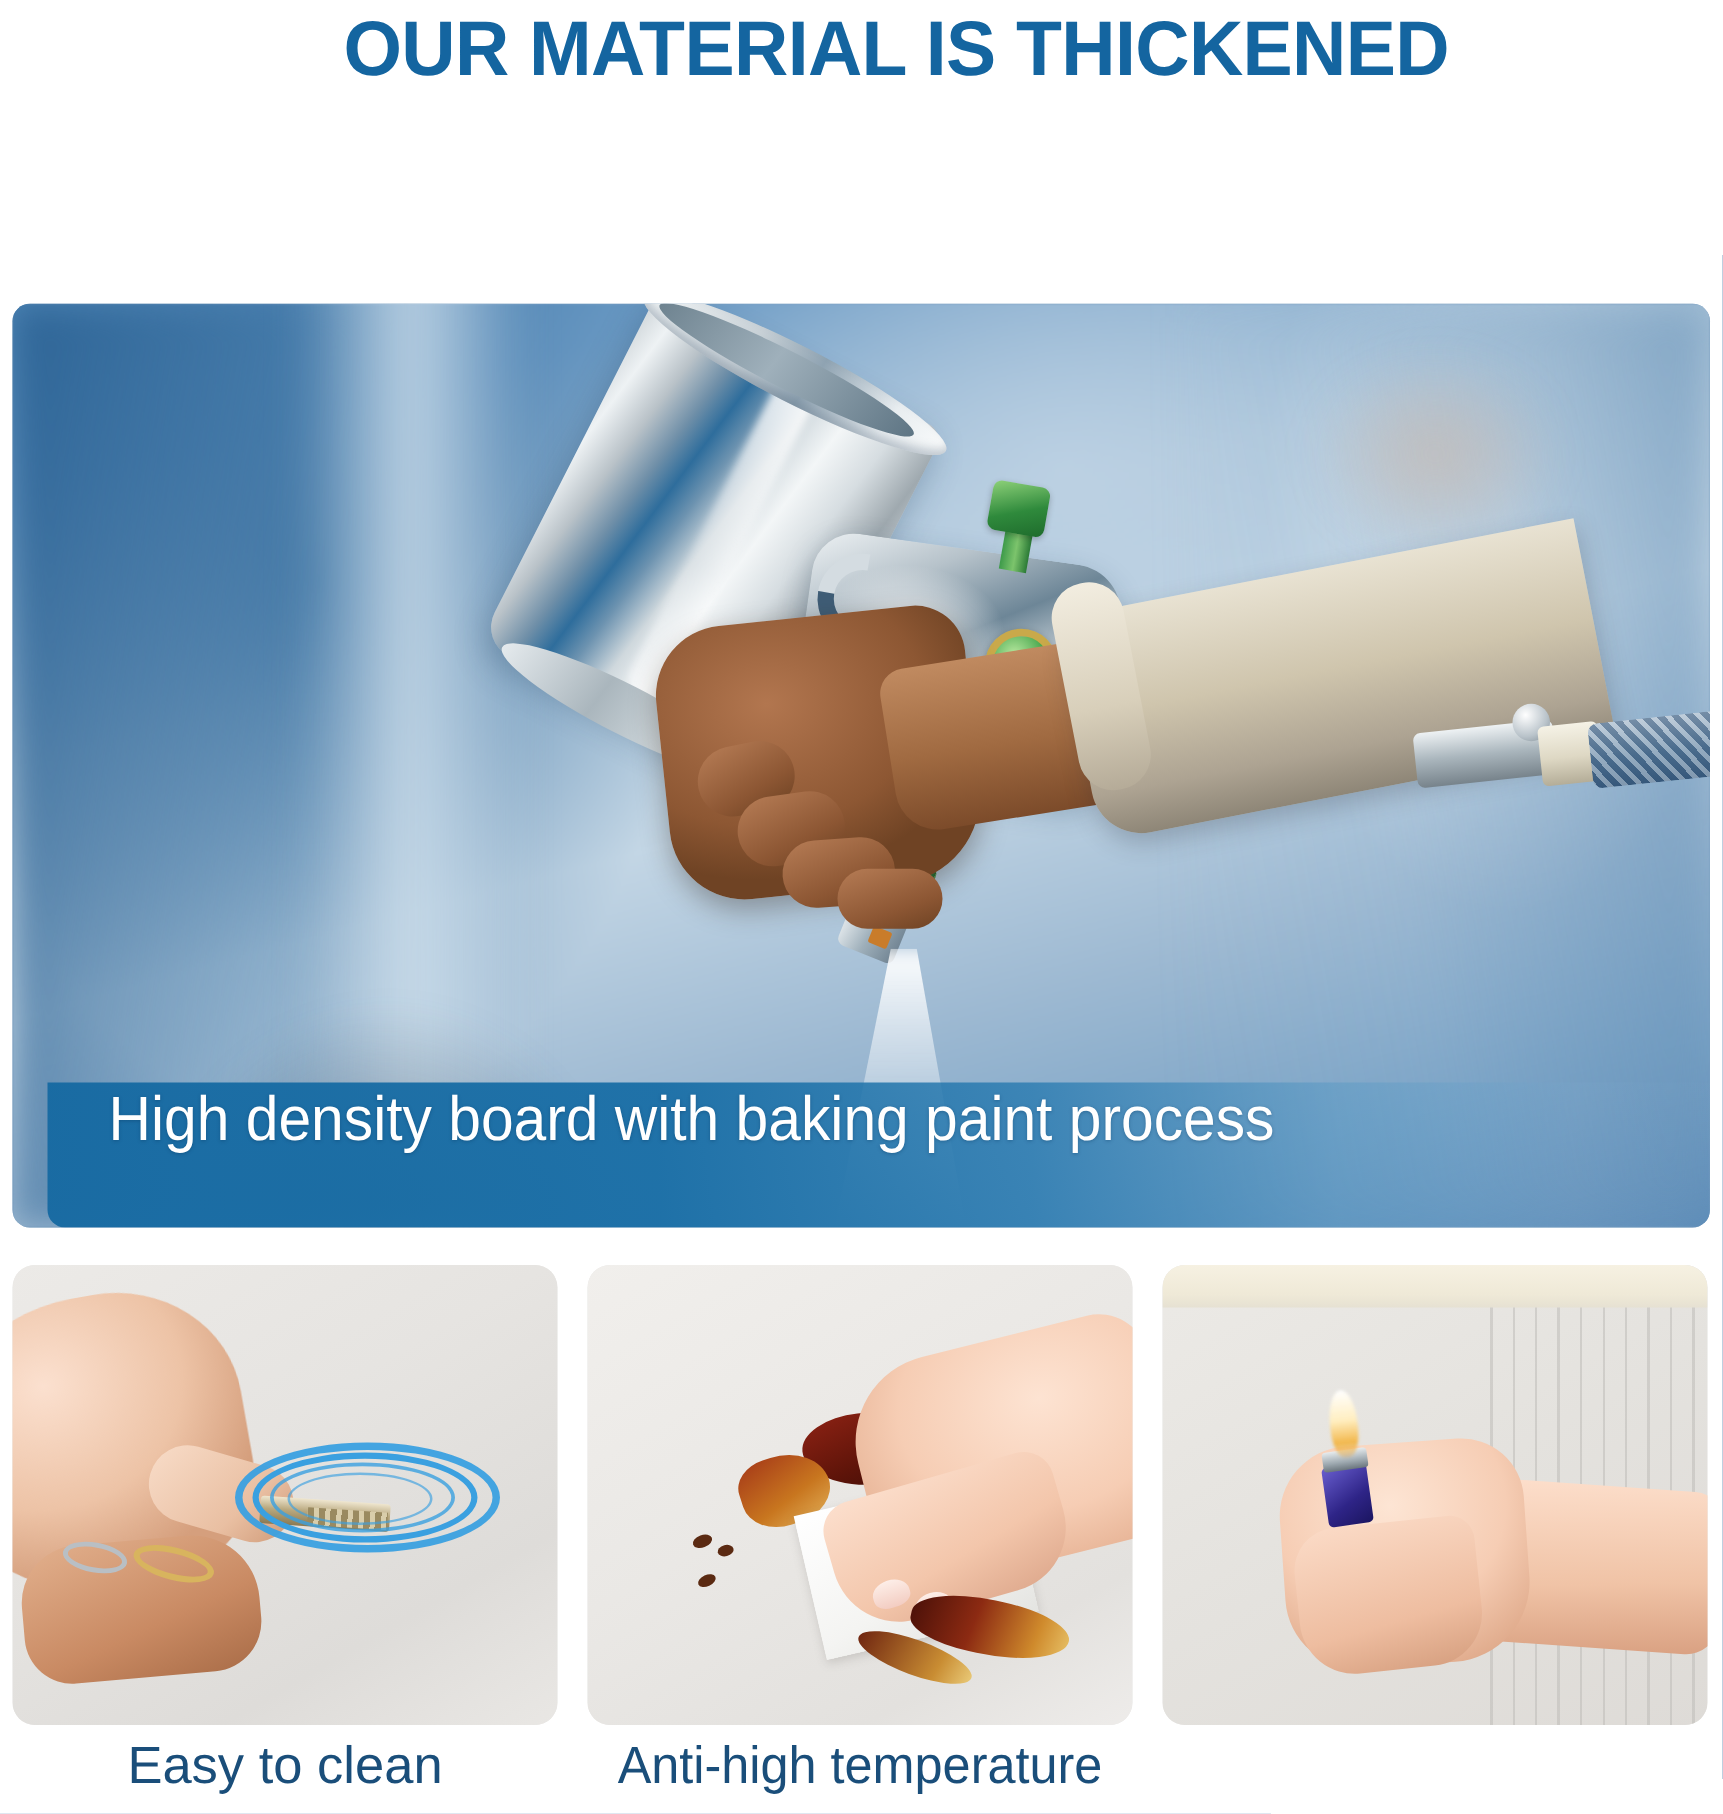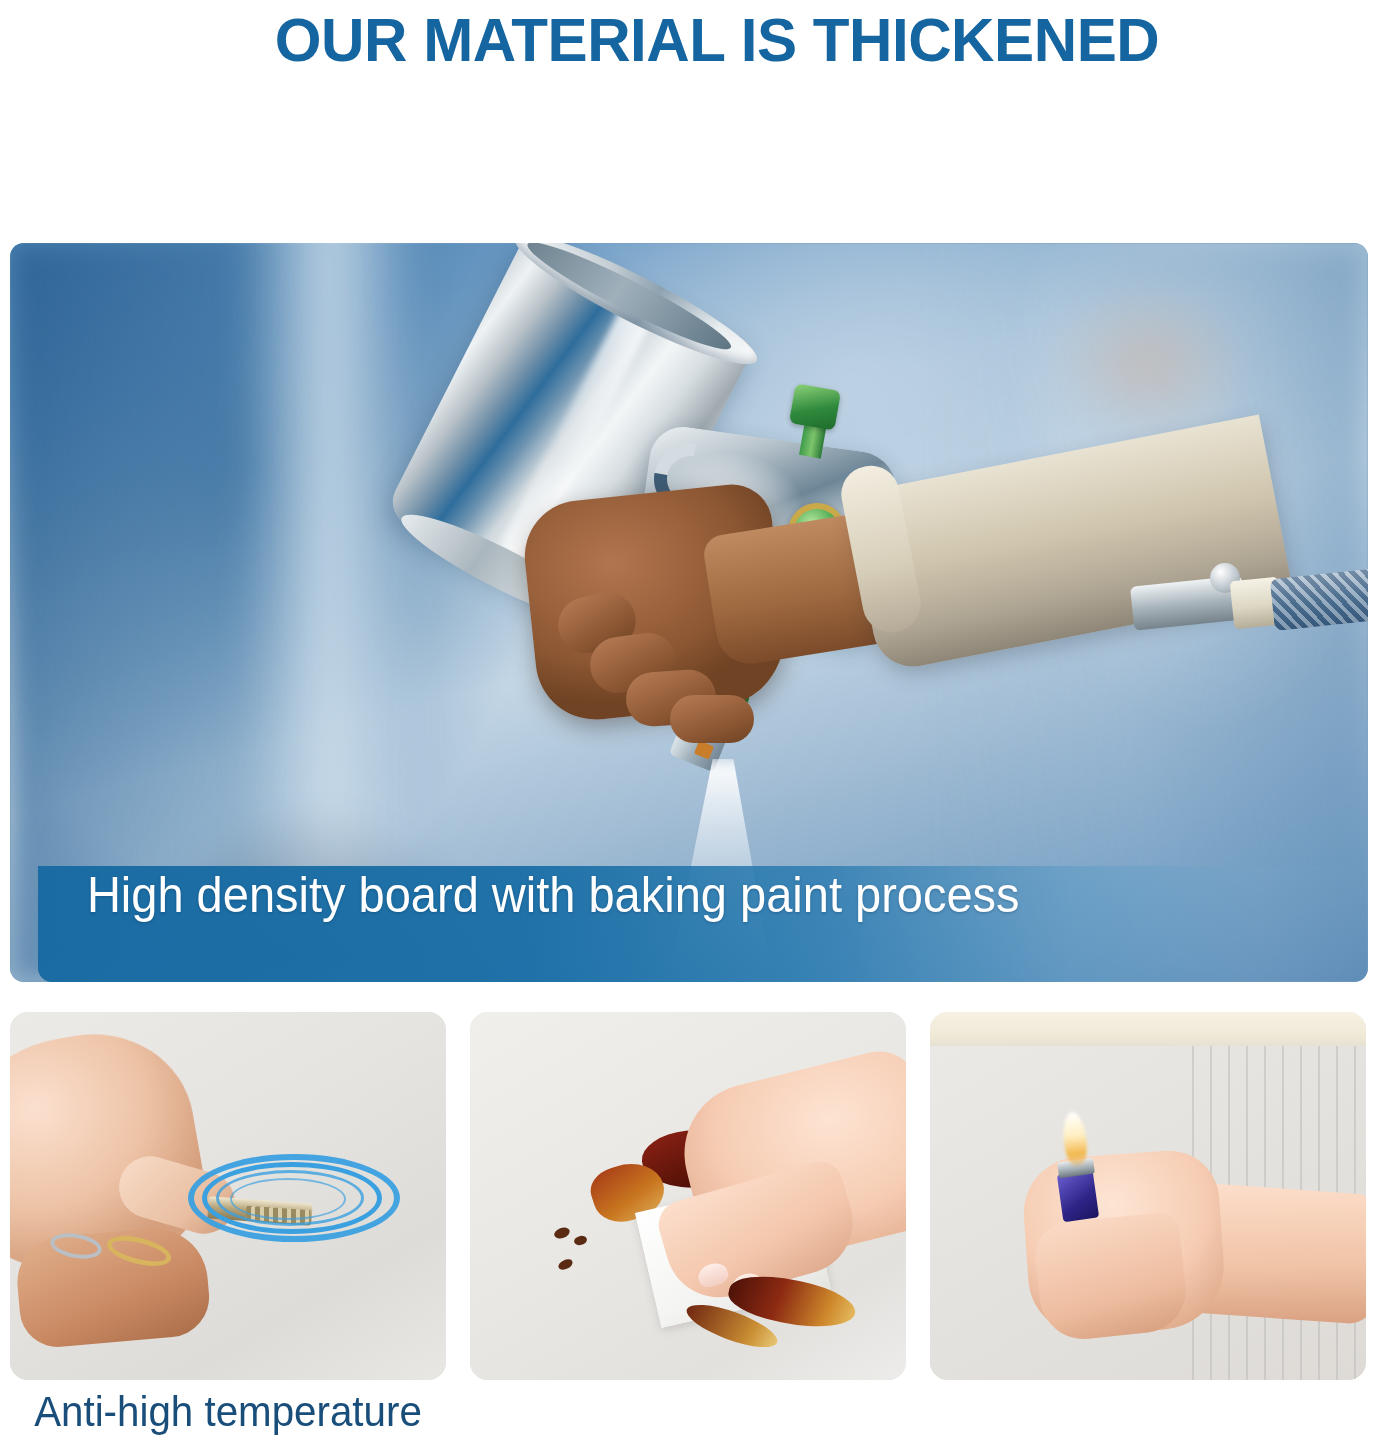--- a/index.html
+++ b/index.html
@@ -853,14 +853,15 @@
     <div class="p3-fist"></div>
     <div class="p3-fingers"></div>
     <div class="p3-lighter"></div>
     <div class="p3-lighter-top"></div>
     <div class="p3-flame"></div>
   </div>
 
 </div>
 
 <div class="labels">
+  <div class="label-cell">Easy to clean</div>
   <div class="label-cell lbl3">Anti-high temperature</div>
 </div>
 
 </body></html>

